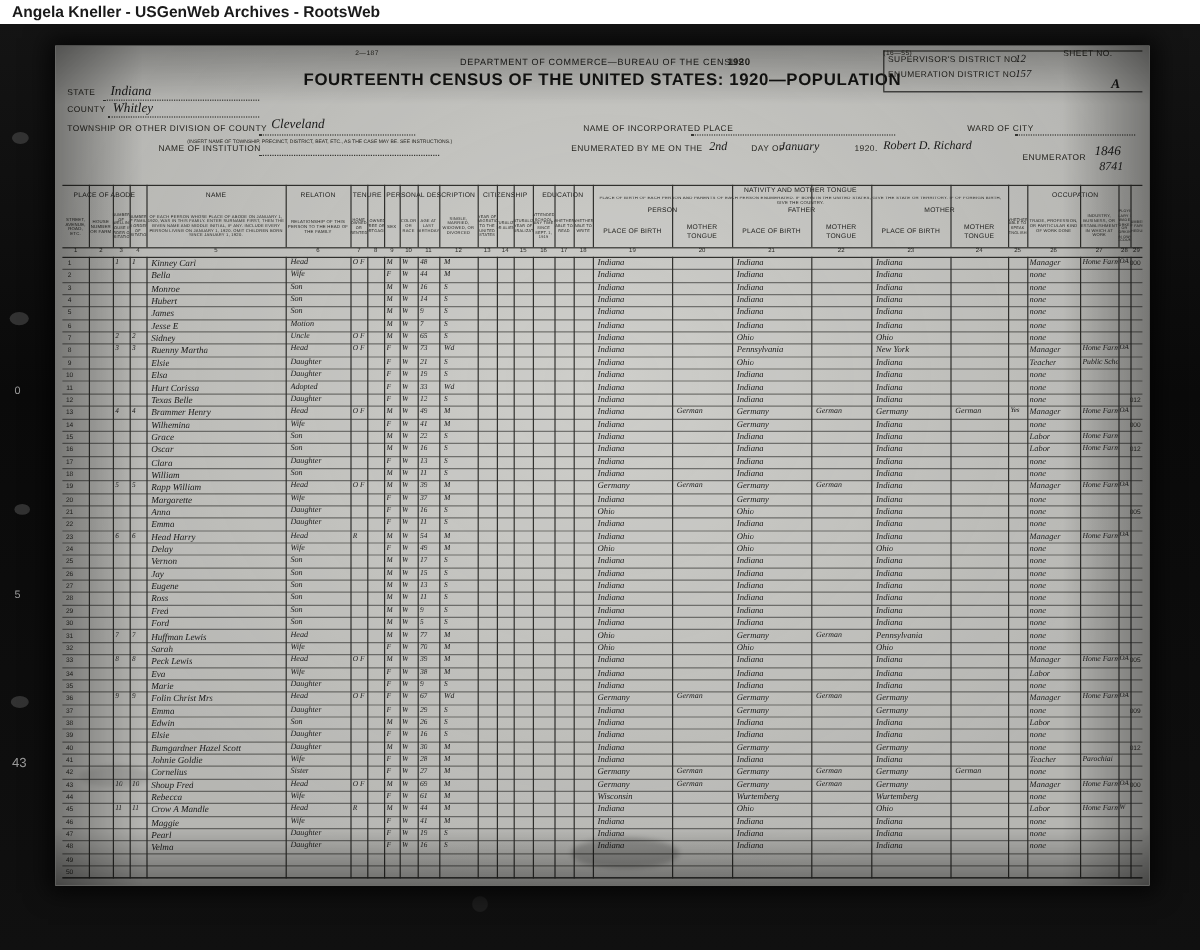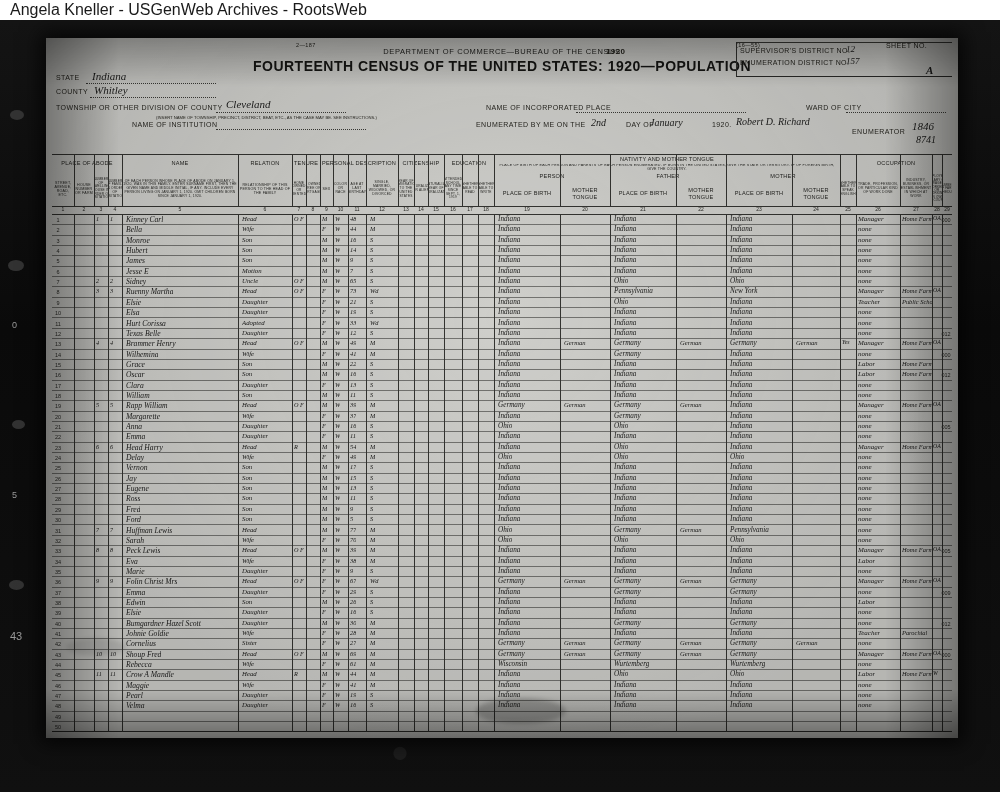--- a/index.html
+++ b/index.html
@@ -2,21 +2,21 @@
 <html><head>
 <meta charset="utf-8">
 <style>
   html,body{margin:0;padding:0;background:#ffffff;}
   body{width:1000px;height:792px;overflow:hidden;font-family:"Liberation Sans",sans-serif;}
 
   #page{position:relative;width:1000px;height:792px;background:#fff;}
 
   
   .credit{position:absolute;left:0;top:0;width:1000px;height:20px;background:#ffffff;
-          color:#1a1a1a;font-size:16px;line-height:20px;padding-left:10px;box-sizing:border-box;}
+          color:#1a1a1a;font-size:13px;line-height:20px;padding-left:10px;box-sizing:border-box;font-weight:bold;}
 
   
   .scan{position:absolute;left:0;top:20px;width:1000px;height:772px;
         background:#0b0b0b;overflow:hidden;}
 
   
   .scan:before{content:"";position:absolute;inset:0;
      background:
        radial-gradient(circle at 12% 20%, #2b2b2b 0 3px, transparent 4px),
        radial-gradient(circle at 88% 77%, #262626 0 3px, transparent 4px),

